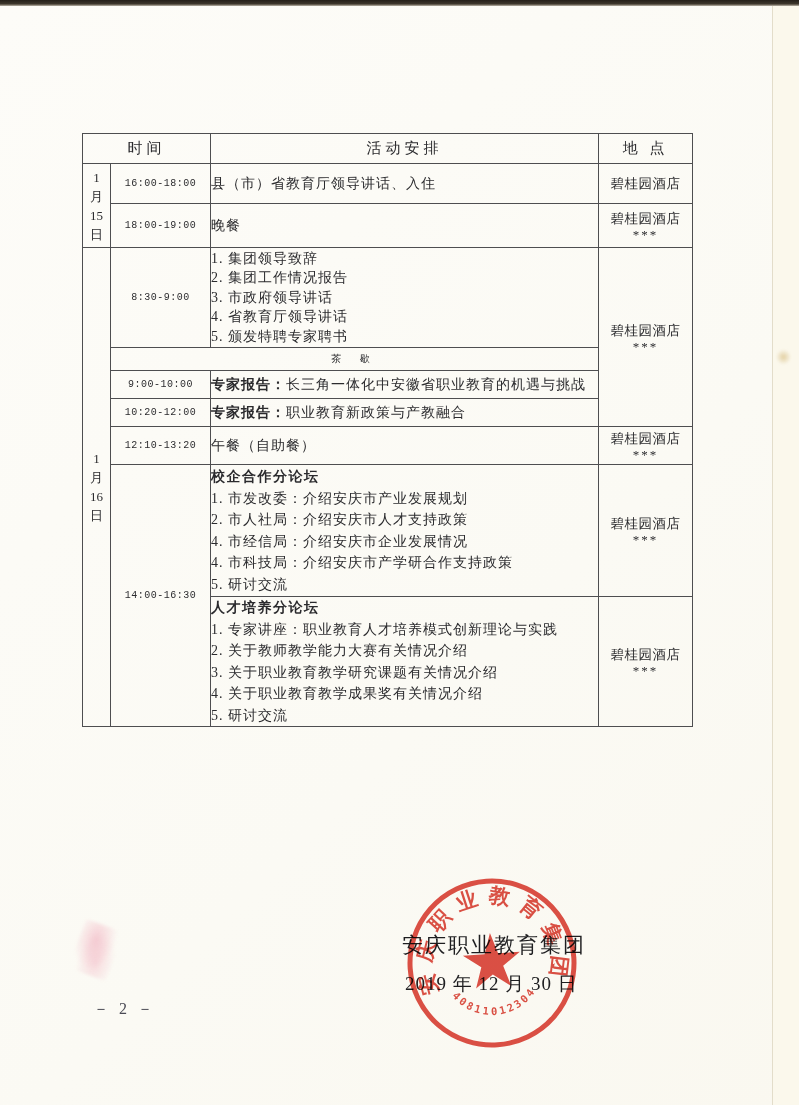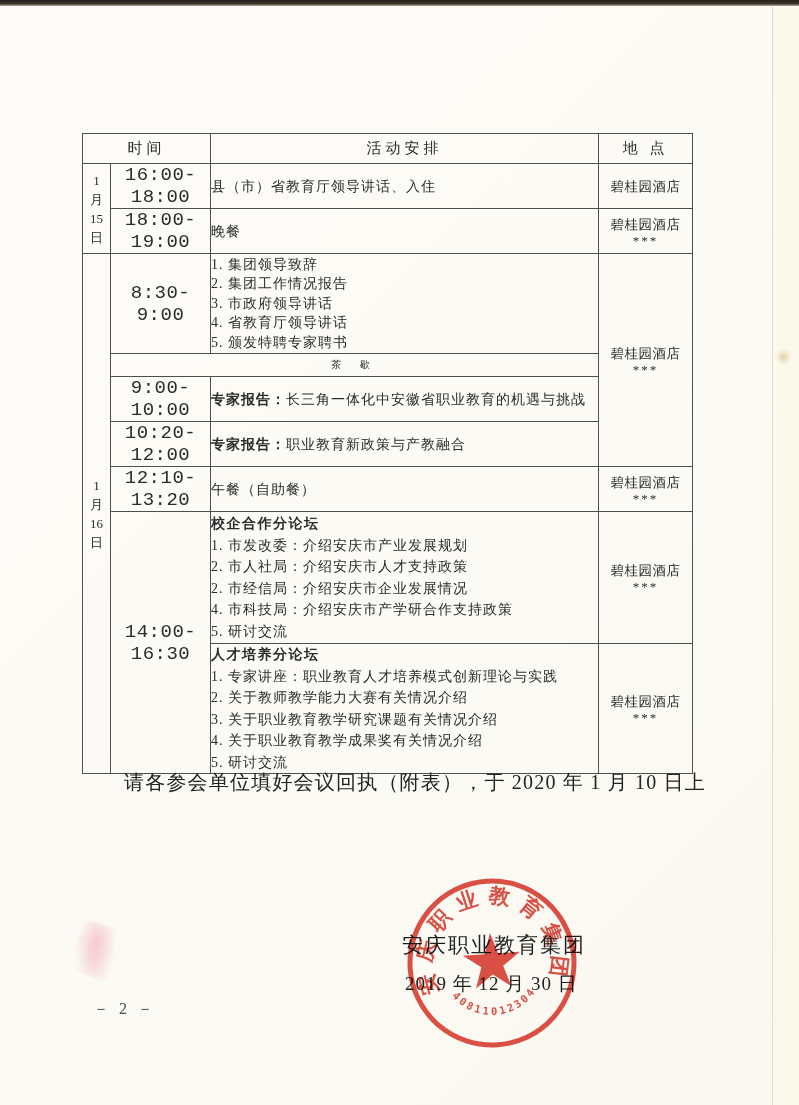--- a/index.html
+++ b/index.html
@@ -20,21 +20,21 @@
     background:radial-gradient(ellipse at 40% 30%,rgba(233,120,150,.35) 0%,rgba(233,120,150,0) 60%),
                radial-gradient(ellipse at 60% 75%,rgba(233,120,150,.25) 0%,rgba(233,120,150,0) 55%);
     filter:blur(1.5px);transform:rotate(20deg);}
 
   
   table.schedule{position:absolute;left:82px;top:133px;width:610px;border-collapse:collapse;
     table-layout:fixed;}
   table.schedule td,table.schedule th{border:1px solid #4e4e50;padding:0;vertical-align:middle;
     font-weight:normal;overflow:hidden;}
   th.hd{font-weight:bold;font-size:15px;letter-spacing:4px;text-align:center;height:29px;}
-  td.time{font-size:19px;text-align:center;letter-spacing:.5px;font-family:"Liberation Mono","DejaVu Sans Mono",monospace;}
+  td.time{font-size:10px;text-align:center;letter-spacing:.5px;font-family:"Liberation Mono","DejaVu Sans Mono",monospace;}
   td.date{font-size:13px;text-align:center;line-height:19px;}
   td.act{font-size:14px;text-align:left;padding:3px 8px 3px 11px;letter-spacing:1px;line-height:19px;}
   td.loc{font-size:13.5px;text-align:center;line-height:19px;letter-spacing:.5px;}
   .stars{font-size:13px;letter-spacing:2px;display:block;line-height:14px;}
   .hotel{display:block;}
   td.tea{font-size:10px;text-align:center;letter-spacing:8px;height:22px;}
   .blab{font-weight:bold;}
   .ftitle{font-weight:bold;letter-spacing:1.5px;}
   ul.plain{list-style:none;margin:0;padding:0;}
   ul.plain li{line-height:19.5px;}
@@ -145,21 +145,21 @@
       <span class="stars">***</span>
     </td>
   </tr>
   <tr class="forum" style="height:132px">
     <td class="time" rowspan="2">14:00-16:30</td>
     <td class="act">
       <div class="ftitle">校企合作分论坛</div>
       <ul class="plain">
         <li>1. 市发改委：介绍安庆市产业发展规划</li>
         <li>2. 市人社局：介绍安庆市人才支持政策</li>
-        <li>2. 市经信局：介绍安庆市企业发展情况</li>
+        <li>4. 市经信局：介绍安庆市企业发展情况</li>
         <li>4. 市科技局：介绍安庆市产学研合作支持政策</li>
         <li>5. 研讨交流</li>
       </ul>
     </td>
     <td class="loc">
       <span class="hotel">碧桂园酒店</span>
       <span class="stars">***</span>
     </td>
   </tr>
   <tr class="forum" style="height:130px">
@@ -175,21 +175,20 @@
     </td>
     <td class="loc">
       <span class="hotel">碧桂园酒店</span>
       <span class="stars">***</span>
     </td>
   </tr>
 </tbody>
   </table>
 
 <div class="notice">
-  <div class="ln first">请各参会单位填好会议回执（附表），于 2020 年 1 月 10 日上</div>
 </div>
 
 <div class="sig-org">安庆职业教育集团</div>
 <div class="sig-date">2019 年 12 月 30 日</div>
 
 <svg class="seal" viewBox="-95 -95 190 190">
   <circle cx="0" cy="0" r="82" fill="none" stroke="#d9382c" stroke-width="5" opacity=".95"></circle>
   <polygon fill="#d9382c" opacity=".95" points="0,-30 -6.76,-9.3 -28.53,-9.27 -10.94,3.55 -17.63,24.27 0,11.5 17.63,24.27 10.94,3.55 28.53,-9.27 6.76,-9.3"></polygon>
   <defs>
     <path id="sealTopArc" d="M -56.38 20.52 A 60 60 0 1 1 56.38 20.52" fill="none"></path>

